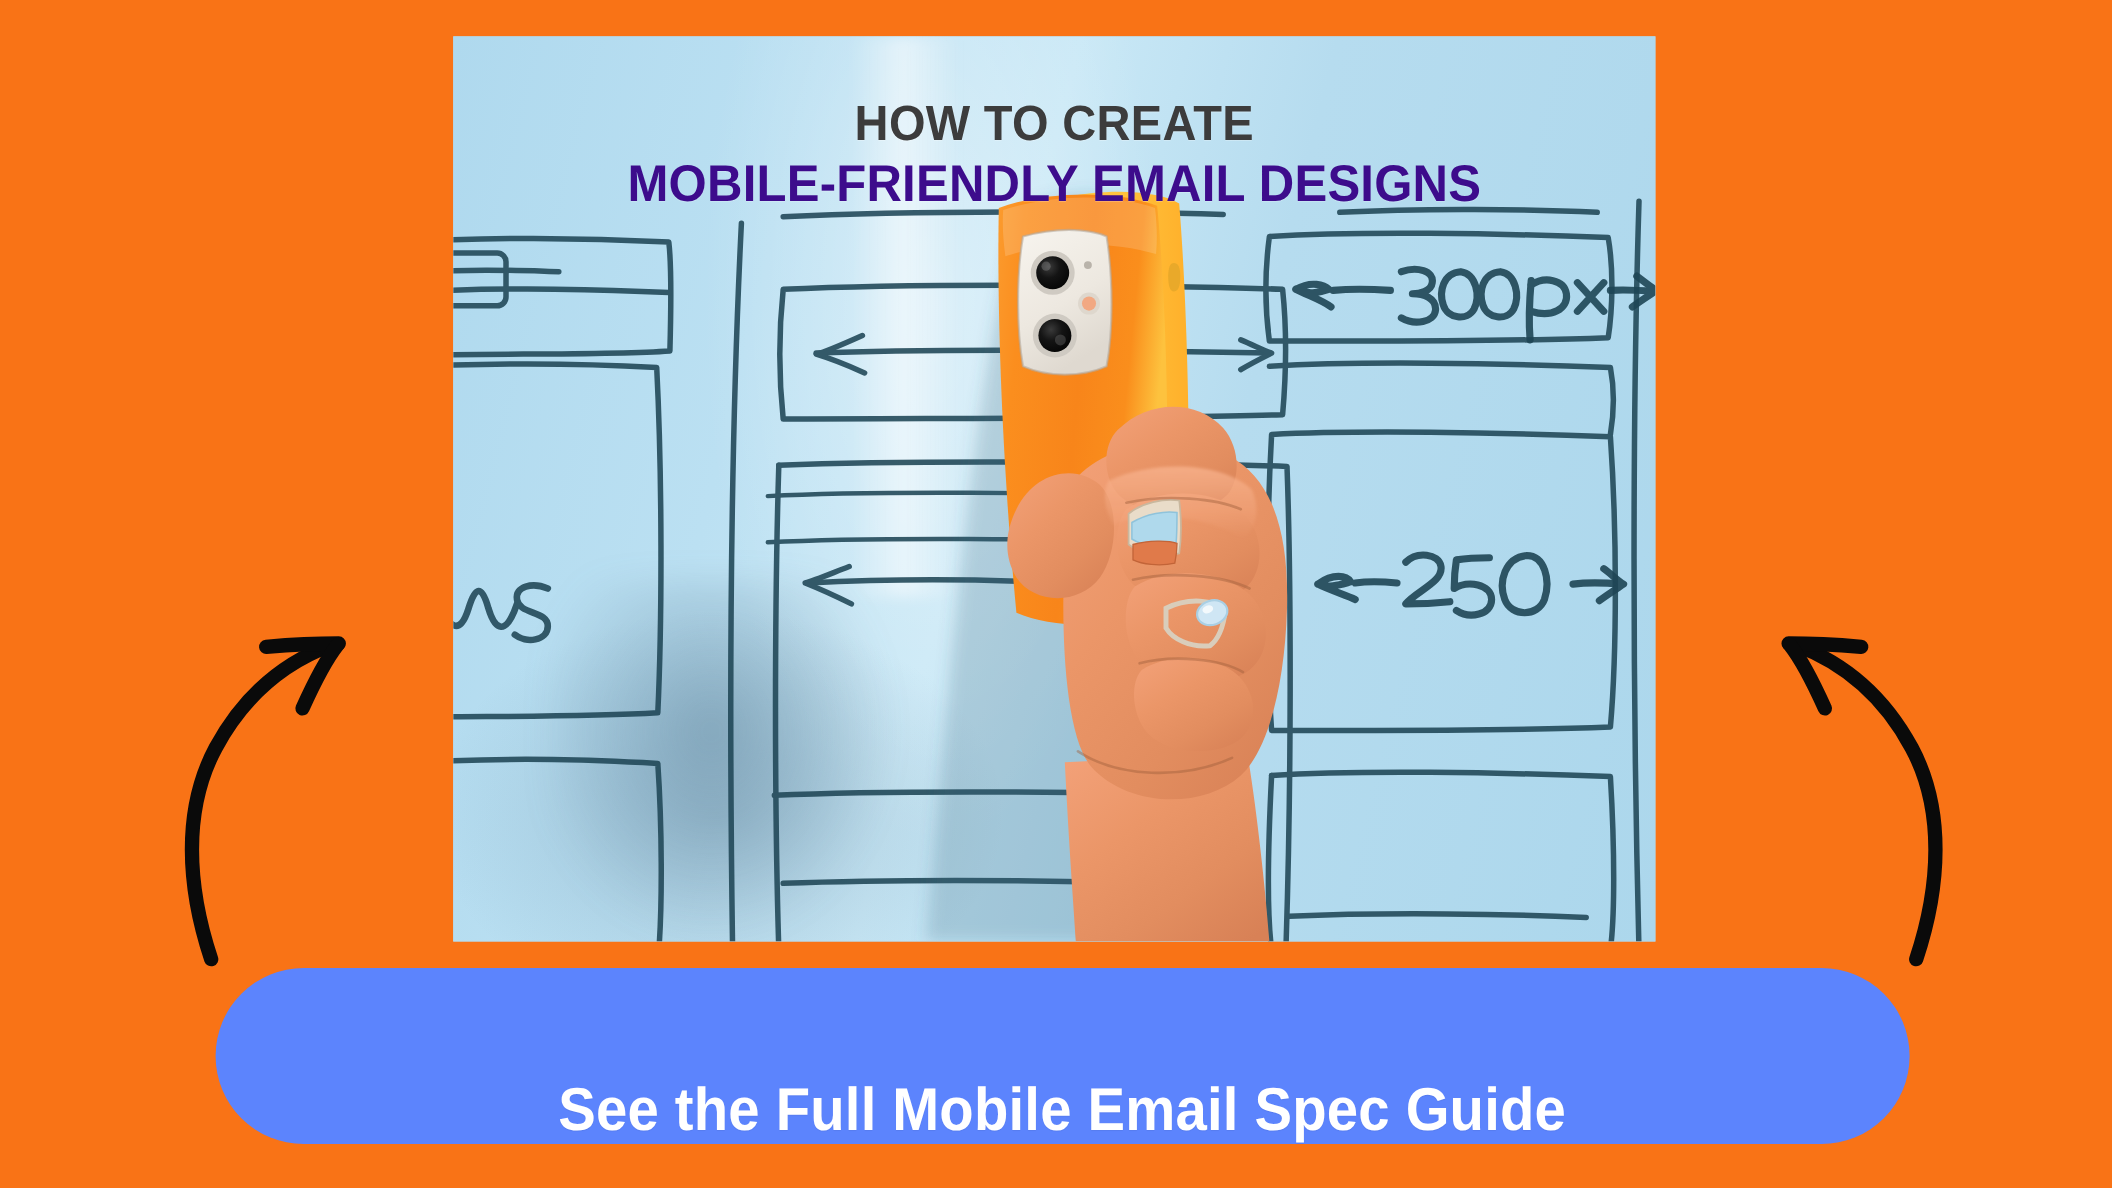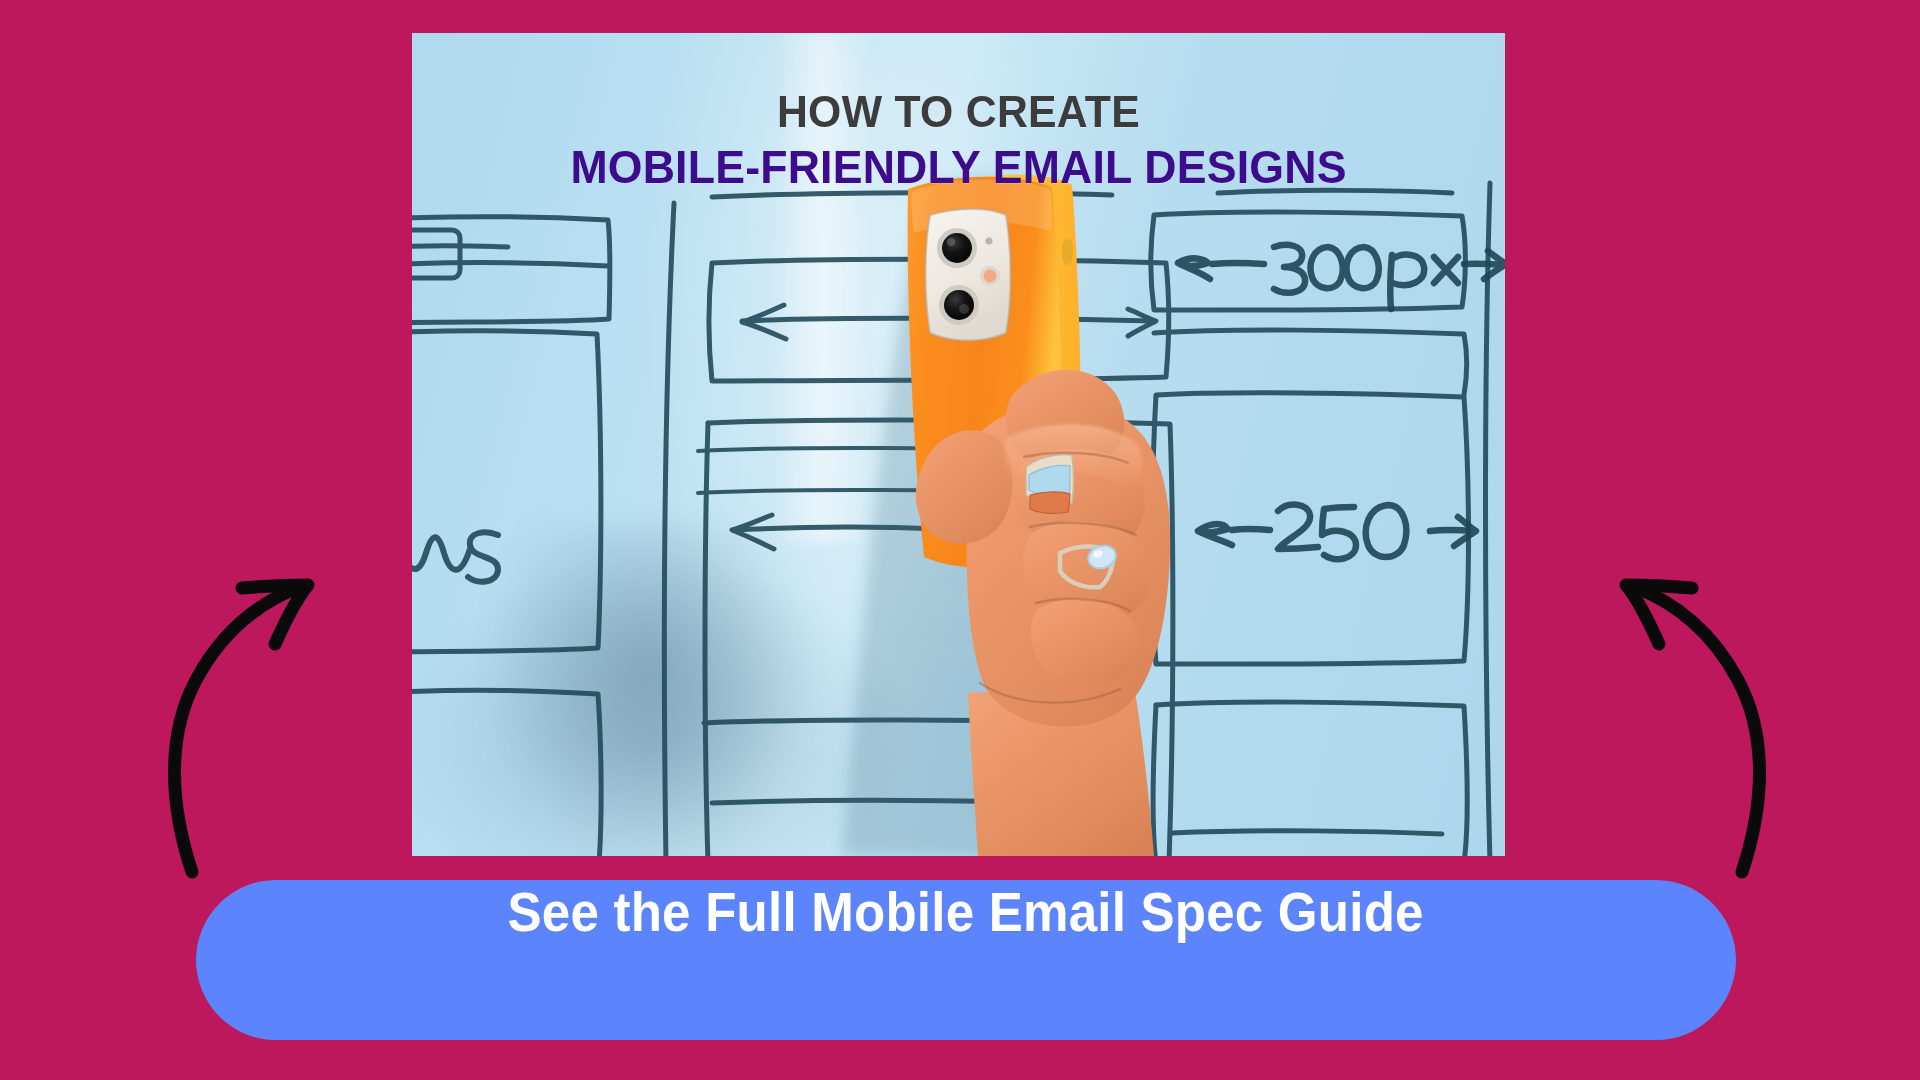--- a/index.html
+++ b/index.html
@@ -6,21 +6,21 @@
   * { margin:0; padding:0; box-sizing:border-box; }
   html, body {
     width:1920px; height:1080px;
     overflow:hidden;
     background:#F8F5F0;
     font-family:"Liberation Sans", sans-serif;
   }
   #stage {
     position:relative;
     width:1920px; height:1080px;
-    background:#be185d;
+    background:#f97316;
   }
 
   
   #hero-photo {
     position:absolute;
     left:412px; top:33px;
     width:1093px; height:823px;
     overflow:hidden;
     background:#B4DDF0;
   }
@@ -76,21 +76,21 @@
   #arrow-right { left:1592px; top:556px; width:190px; height:330px; }
 
   
   #cta-button {
     position:absolute;
     left:196px; top:880px;
     width:1540px; height:160px;
     background:#5C84FD;
     border-radius:80px;
     border:none;
-    display:flex; align-items:flex-start; justify-content:center;
+    display:flex; align-items:flex-end; justify-content:center;
     cursor:pointer;
     z-index:5;
   }
   #cta-label {
     color:#FFFFFF;
     font-size:55px;
     font-weight:bold;
     letter-spacing:.2px;
     transform:scaleX(.93);
     white-space:nowrap;

